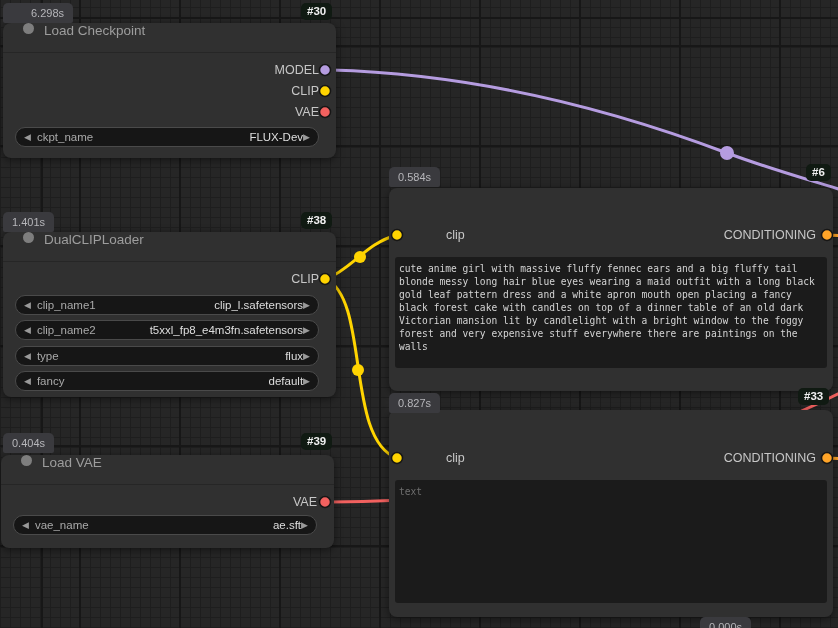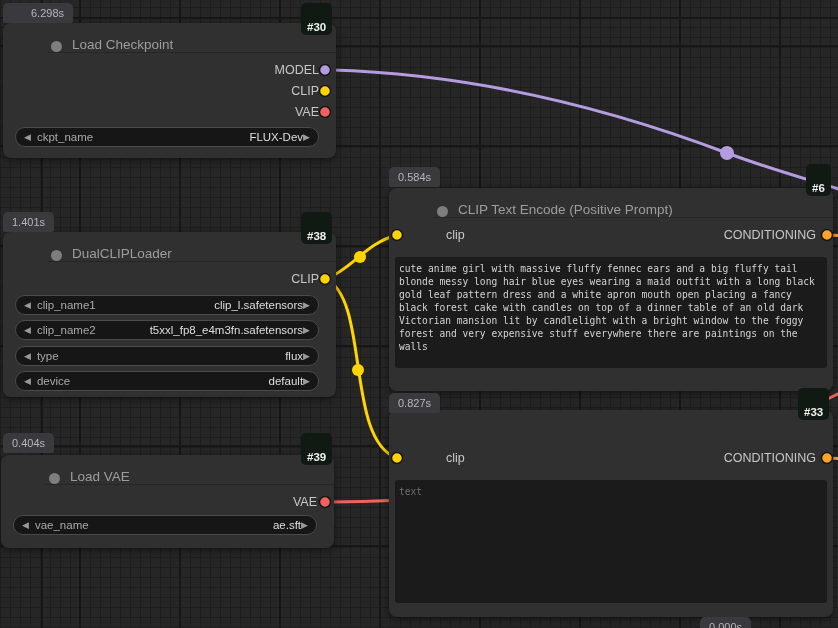--- a/index.html
+++ b/index.html
@@ -21,22 +21,22 @@
   #wires-layer { z-index:1; }
   #ports-layer { z-index:4; }
   #wires-layer path { fill:none; stroke-width:3; stroke-linecap:round; }
 
   .node {
     position:absolute; z-index:2;
     background:#303030; border-radius:8px;
     box-shadow:0 2px 8px rgba(0,0,0,0.5);
   }
   .node-header {
-    height:30px; display:flex; align-items:flex-end; gap:10px;
-    padding:0 4px; border-bottom:1px solid #262626;margin-left:44px;
+    height:30px; display:flex; align-items:flex-start; gap:10px;
+    padding:0 20px; border-bottom:1px solid #262626;
   }
   .collapse-dot {
     width:11px; height:11px; border-radius:50%; background:#7e7e7e; flex:0 0 auto;
   }
   .node-title { color:#9d9d9d; font-size:13.5px; white-space:nowrap; }
 
   .out-label, .in-label {
     position:absolute; font-size:12.5px; color:#c7c7c7; line-height:14px; white-space:nowrap;margin-left:40px;
   }
   .out-label { right:17px; text-align:right; }
@@ -62,21 +62,21 @@
   textarea.prompt-box::placeholder { color:#6e6e6e; opacity:1; }
 
   .time-badge {
     position:absolute; z-index:3; height:20px; line-height:20px;
     background:#3a3a3e; color:#b6b6ba; font-size:11px;
     padding:0 9px; border-radius:5px 5px 2px 2px; white-space:nowrap;
   }
   .id-badge {
     position:absolute; z-index:3; height:17px; line-height:17px;
     background:#101a12; color:#f0f0f0; font-size:11.5px; font-weight:bold;
-    padding:16px 6px; border-radius:5px; white-space:nowrap;
+    padding:0 6px; border-radius:5px; white-space:nowrap;
   }
 </style>
 </head>
 <body>
 
 <div class="canvas">
 
   <svg id="wires-layer" class="layer">
     <path d="M 331 70 C 470 74, 600 105, 727 153 C 770 169, 800 177, 848 192" stroke="#b59ce0"></path>
     <path d="M 326 279 C 352 269, 366 243, 397 235" stroke="#ffd400"></path>
@@ -131,21 +131,21 @@
       <span class="arrow">▶</span>
     </div>
     <div class="widget" style="top:114px;">
       <span class="arrow">◀</span>
       <span class="w-name">type</span>
       <span class="w-value">flux</span>
       <span class="arrow">▶</span>
     </div>
     <div class="widget" style="top:139px;">
       <span class="arrow">◀</span>
-      <span class="w-name">device</span>
+      <span class="w-name">fancy</span>
       <span class="w-value">default</span>
       <span class="arrow">▶</span>
     </div>
   </div>
 
   <div class="time-badge" style="left:3px; top:433px;">0.404s</div>
   <div class="id-badge" style="left:301px; top:433px;">#39</div>
 
   <div class="node" style="left:1px; top:455px; width:333px; height:93px;">
     <div class="node-header">
@@ -158,24 +158,20 @@
       <span class="w-name">vae_name</span>
       <span class="w-value">ae.sft</span>
       <span class="arrow">▶</span>
     </div>
   </div>
 
   <div class="time-badge" style="left:389px; top:167px;">0.584s</div>
   <div class="id-badge" style="left:806px; top:164px;">#6</div>
 
   <div class="node" style="left:389px; top:188px; width:444px; height:203px;">
-    <div class="node-header">
-      <span class="collapse-dot"></span>
-      <span class="node-title">CLIP Text Encode (Positive Prompt)</span>
-    </div>
     <span class="in-label" style="top:40px;">clip</span>
     <span class="out-label" style="top:40px;">CONDITIONING</span>
     <textarea class="prompt-box" style="top: 69px; height: 111px;" spellcheck="false">cute anime girl with massive fluffy fennec ears and a big fluffy tail blonde messy long hair blue eyes wearing a maid outfit with a long black gold leaf pattern dress and a white apron mouth open placing a fancy black forest cake with candles on top of a dinner table of an old dark Victorian mansion lit by candlelight with a bright window to the foggy forest and very expensive stuff everywhere there are paintings on the walls</textarea>
   </div>
 
   <div class="time-badge" style="left:389px; top:393px;">0.827s</div>
   <div class="id-badge" style="left:798px; top:388px;">#33</div>
 
   <div class="node" style="left:389px; top:410px; width:444px; height:207px;">
     <span class="in-label" style="top:41px;">clip</span>

